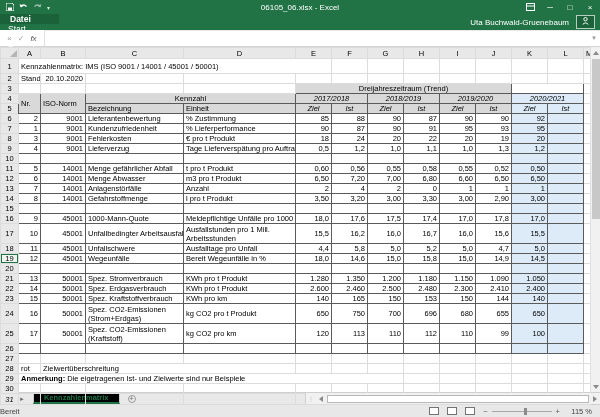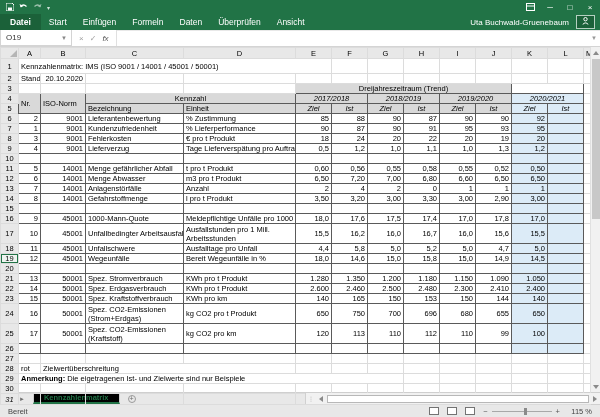--- a/index.html
+++ b/index.html
@@ -69,21 +69,21 @@
   .addsheet .circle { width:8px; height:8px; border:1px solid #9a9a9a; border-radius:50%; color:#6a6a6a; font-size:7px; line-height:6px; text-align:center; }
   .hscroll { margin-left:auto; display:flex; align-items:center; width:295px; background:#f1f1f1; border-left:1px solid #d0d0d0; position:relative; }
   .hs-left,.hs-right { width:10px; display:flex; align-items:center; justify-content:center; }
   .tri-left { width:0;height:0;border-top:3px solid transparent;border-bottom:3px solid transparent;border-right:4px solid #8a8a8a; }
   .tri-right { width:0;height:0;border-top:3px solid transparent;border-bottom:3px solid transparent;border-left:4px solid #8a8a8a; }
   .hs-thumb { height:8px; background:#fff; border:1px solid #b8b8b8; flex:1; margin:0 1px; }
   .splitdots { display:flex; align-items:center; color:#9a9a9a; font-size:6px; padding:0 2px; }
 
   
   .statusbar { height:13px; background:#e8e8e8; border-top:1px solid #d0d0d0; display:flex; align-items:center; font-size:7.5px; color:#444; }
-  .status-left { padding-left:8px; }
+  .status-left { }
   .status-right { margin-left:auto; display:flex; align-items:center; gap:8px; padding-right:8px; }
   .viewico { width:10px; height:8px; border:1px solid #737373; background:#fff; }
   .viewico.v2 { background:linear-gradient(#fff 45%, #737373 45%, #737373 55%, #fff 55%); }
   .viewico.v3 { background:linear-gradient(90deg,#fff 45%, #737373 45%, #737373 55%, #fff 55%); }
   .zoomslider { display:flex; align-items:center; gap:4px; color:#555; }
   .ztrack { width:60px; height:1px; background:#a8a8a8; position:relative; }
   .zthumb { position:absolute; left:32px; top:-3px; width:3px; height:7px; background:#8a8a8a; }
   .zpct { min-width:24px; text-align:right; }
 </style>
 </head>
@@ -104,35 +104,36 @@
         </svg>
       </span>
     <span>
         <svg width="9" height="8" viewBox="0 0 9 8" opacity="0.55">
           <path d="M7.5 3.5 Q4.5 0.5 1.5 3.5" fill="none" stroke="#fff" stroke-width="1.2"></path>
           <path d="M8.5 1 L7.2 4.4 L4.5 3 Z" fill="#fff"></path>
         </svg>
       </span>
     <span style="font-size:6px;color:#cfe3d8;">▾</span>
   </div>
+  <div class="title-text">06105_06.xlsx - Excel</div>
   <div class="wincontrols">
     <span class="winbtn">
         <svg width="9" height="8" viewBox="0 0 9 8">
           <rect x="0.5" y="0.5" width="8" height="7" fill="none" stroke="#fff"></rect>
           <line x1="0.5" y1="3" x2="8.5" y2="3" stroke="#fff"></line>
         </svg>
       </span>
     <span class="winbtn">─</span>
     <span class="winbtn">□</span>
     <span class="winbtn">×</span>
   </div>
 </div>
 
 <div class="ribbonrow">
-  <span id="ribbon-tabs" style="display:flex;height:100%;">
+  <span id="ribbon-tabs" style="display:flex;height:100%;flex-direction:column;">
       <span class="rtab rtab-datei">Datei</span>
       <span class="rtab">Start</span>
       <span class="rtab">Einfügen</span>
       <span class="rtab">Formeln</span>
       <span class="rtab">Daten</span>
       <span class="rtab">Überprüfen</span>
       <span class="rtab">Ansicht</span>
     </span>
   <span class="ribbon-right">
     <span class="username">Uta Buchwald-Gruenebaum</span>
@@ -140,24 +141,20 @@
       <span><svg width="7" height="8" viewBox="0 0 7 8">
             <circle cx="3.5" cy="2.2" r="1.7" fill="none" stroke="#fff"></circle>
             <path d="M0.7 7.5 Q3.5 4.3 6.3 7.5" fill="none" stroke="#fff"></path>
           </svg></span>
 
     </span>
   </span>
 </div>
 
 <div class="formulabar">
-  <div class="namebox">
-    <span>O19</span>
-    <span class="dd">▼</span>
-  </div>
   <div class="fbtns">
     <span>×</span>
     <span>✓</span>
     <span class="fx">fx</span>
   </div>
   <div class="finput">
     <span></span>
     <span class="dd2">▼</span>
   </div>
 </div>

